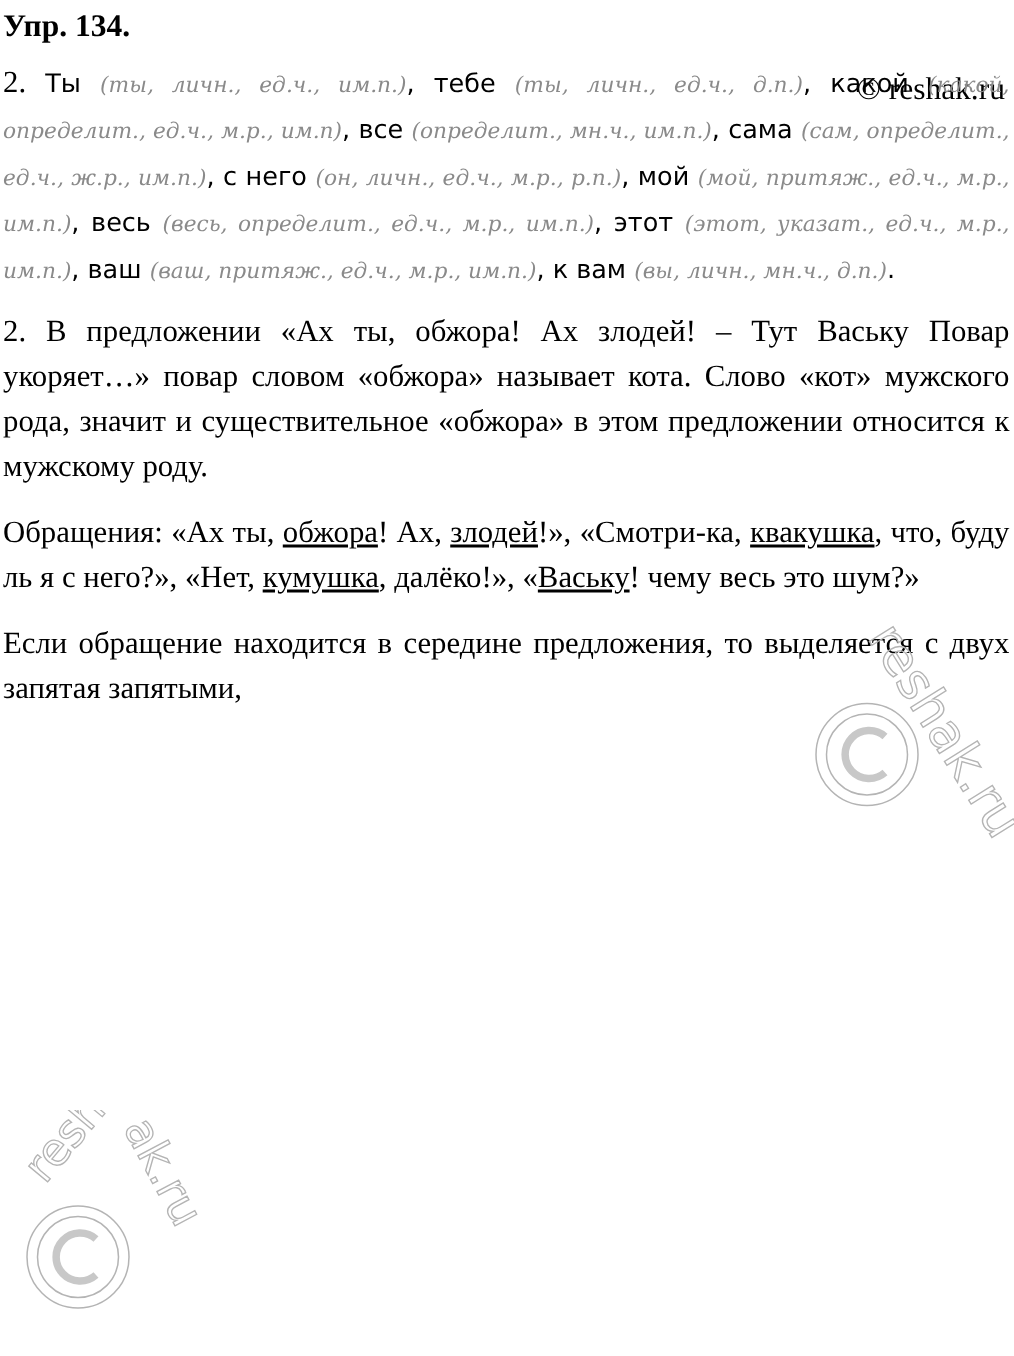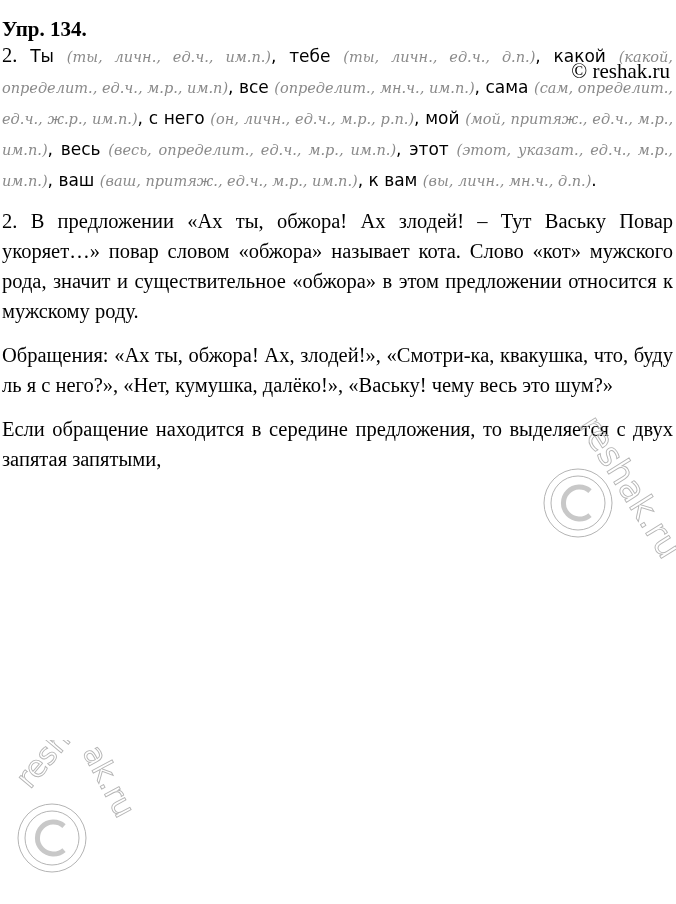--- a/index.html
+++ b/index.html
@@ -10,21 +10,21 @@
   body {
     width: 676px;
     height: 904px;
     position: relative;
     overflow: hidden;
     font-family: "Liberation Serif", serif;
     color: #000000;
   }
   .header {
     position: absolute;
-    top: 16px;
+    top: 4px;
     left: 0;
     width: 676px;
     height: 32px;
   }
   .ex-title {
     position: absolute;
     left: 2px;
     top: 1px;
     font-weight: bold;
     font-size: 21px;
@@ -66,20 +66,21 @@
     font-family: "Liberation Serif", serif;
     font-size: 20.5px;
   }
   .note {
     font-family: "DejaVu Serif", serif;
     font-style: italic;
     font-size: 14.5px;
     color: #8a8a8a;
   }
   .u {
+    text-decoration: underline;
     text-underline-offset: 2px;
   }
   .watermark {
     position: absolute;
     pointer-events: none;
   }
 </style>
 </head>
 <body>
 

